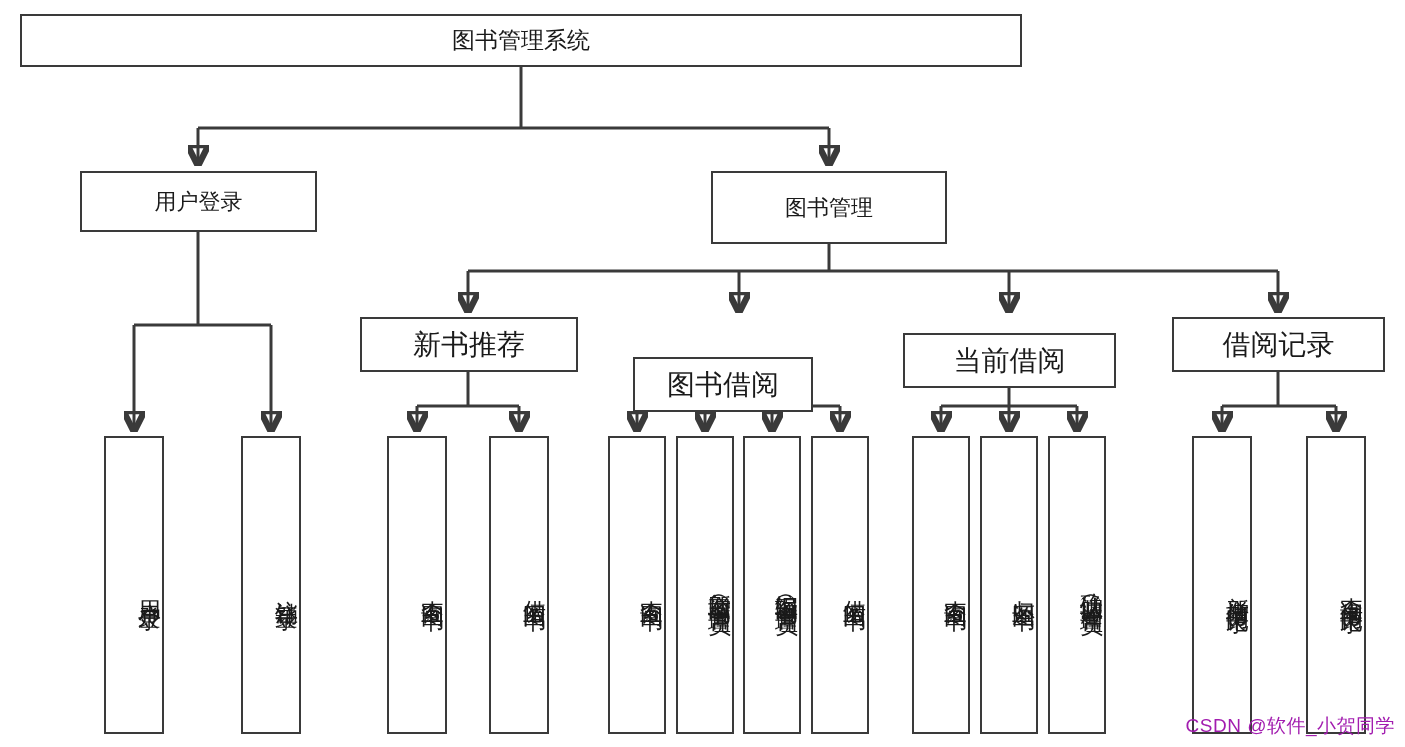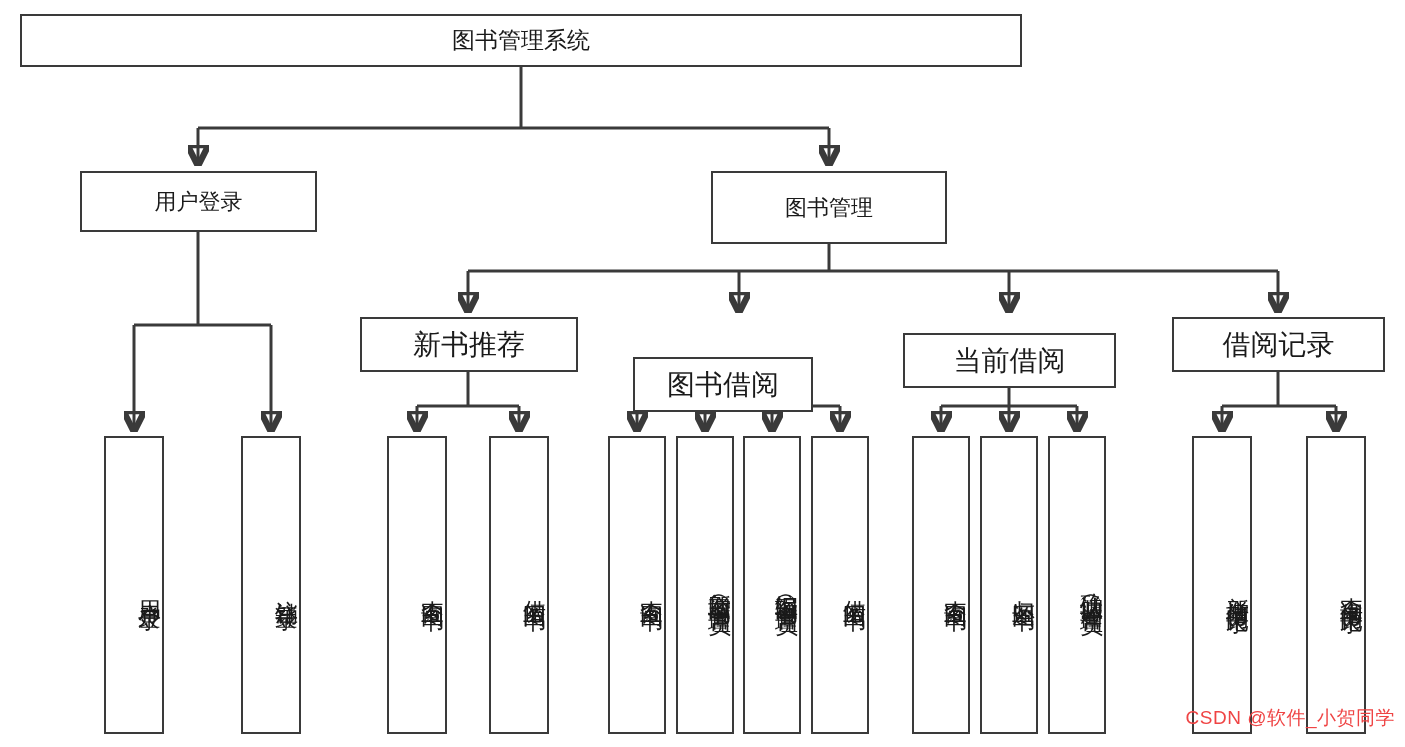--- a/index.html
+++ b/index.html
@@ -54,23 +54,23 @@
   }
   svg.links path, svg.links line{
     stroke:#3a3a3a;
     stroke-width:3;
     fill:none;
   }
   
   .watermark{
     position:absolute;
     right:10px;
-    bottom:16px;
+    bottom:8px;
     font-size:19px;
-    color:#ef4444;
+    color:#a21caf;
     white-space:nowrap;
     letter-spacing:0.5px;
   }
 </style>
 </head>
 <body>
 
 <div id="stage">
 
   <svg class="links" viewBox="0 0 1405 747">

